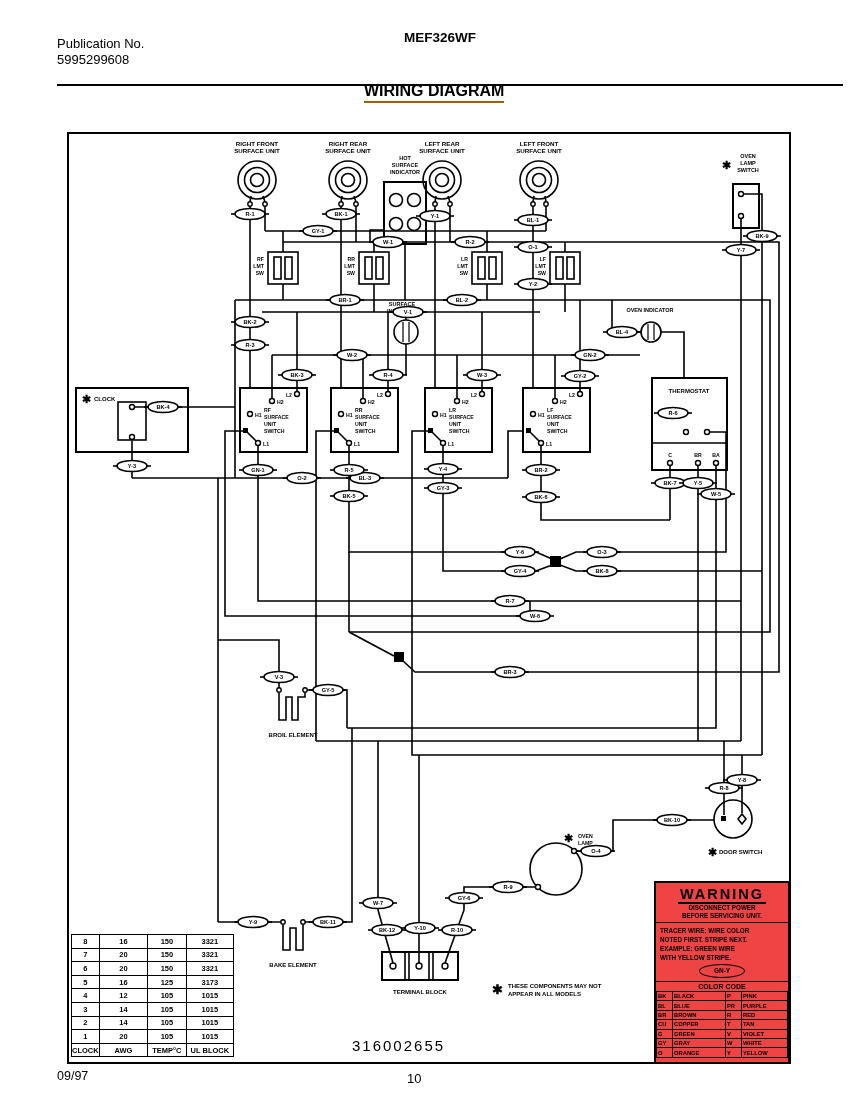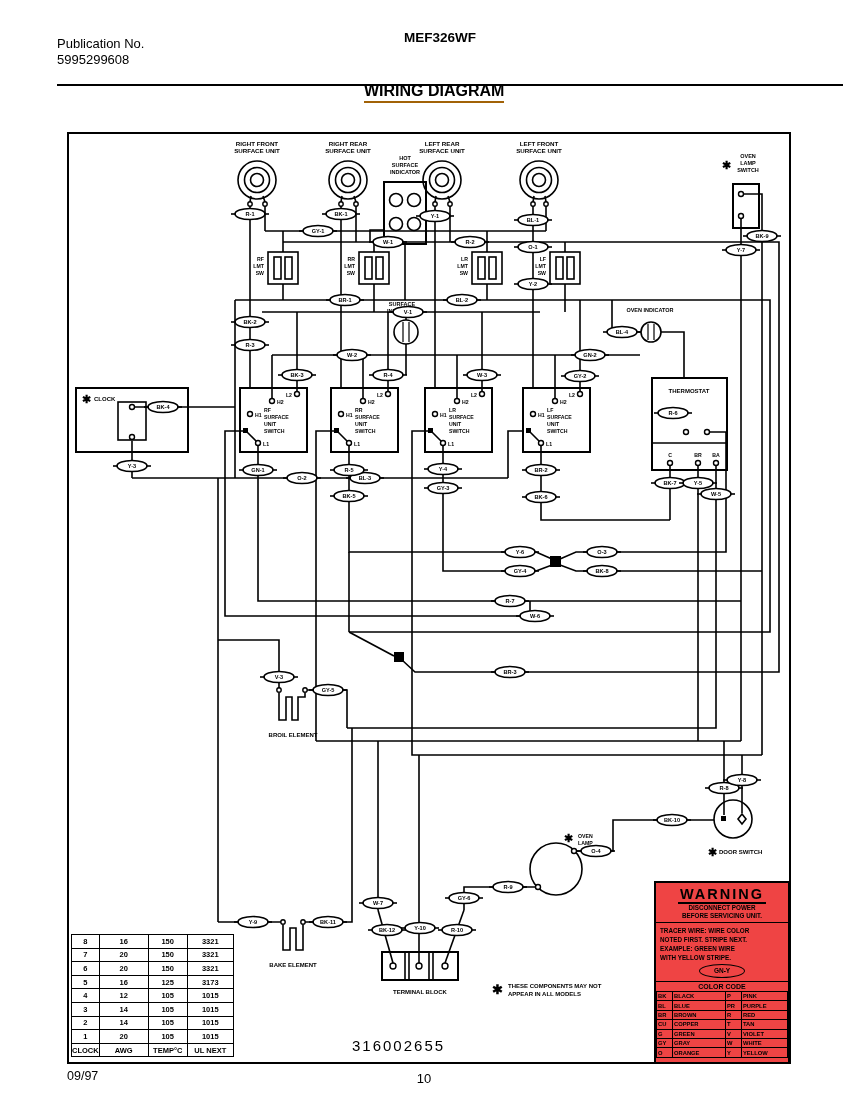--- a/index.html
+++ b/index.html
@@ -5,22 +5,22 @@
   html,body{margin:0;padding:0;}
   body{width:848px;height:1100px;background:#fff;position:relative;
        font-family:"Liberation Sans",sans-serif;color:#000;overflow:hidden;}
   .abs{position:absolute;}
   
   .pub{left:57px;top:36px;font-size:13px;line-height:16px;}
   .model{left:404px;top:30px;font-size:13.5px;font-weight:bold;}
   .title{left:364px;top:66px;font-size:16px;font-weight:bold;border-bottom:2px solid #a16207;padding-bottom:1px;margin-top:16px;}
   .rule{left:57px;top:84px;width:786px;height:2px;background:#000;}
   .partnum{left:352px;top:1037px;font-size:15px;letter-spacing:2px;}
-  .date{left:57px;top:1069px;font-size:12.5px;margin-left:10px;}
-  .page{left:407px;top:1071px;width:34px;text-align:center;font-size:13px;}
+  .date{left:57px;top:1069px;font-size:12.5px;}
+  .page{left:407px;top:1071px;width:34px;font-size:13px;}
   
   svg{position:absolute;left:0;top:0;}
   svg text{font-family:"Liberation Sans",sans-serif;fill:#000;font-weight:bold;}
   .w{fill:none;stroke:#000;stroke-width:1.6;}
   .w2{fill:none;stroke:#000;stroke-width:2;}
   .thin{fill:none;stroke:#000;stroke-width:1.2;}
   .dot{fill:#fff;stroke:#000;stroke-width:1.4;}
   .fsq{fill:#000;stroke:none;}
   .oval{fill:#fff;stroke:#000;stroke-width:1.6;}
   .t52{font-size:5.2px;}.t55{font-size:5.5px;}.t6{font-size:6px;}
@@ -821,21 +821,21 @@
       <tr>
         <td>1</td>
         <td>20</td>
         <td>105</td>
         <td>1015</td>
       </tr>
       <tr>
         <td>CLOCK</td>
         <td>AWG</td>
         <td>TEMP°C</td>
-        <td>UL NEXT</td>
+        <td>UL BLOCK</td>
       </tr>
     </tbody>
 </table>
 
 <div class="abs warnbox">
   <div class="warn-title"><span>WARNING</span></div>
   <div class="warn-sub">
     <div>DISCONNECT POWER</div>
     <div>BEFORE SERVICING UNIT.</div>
   </div>

